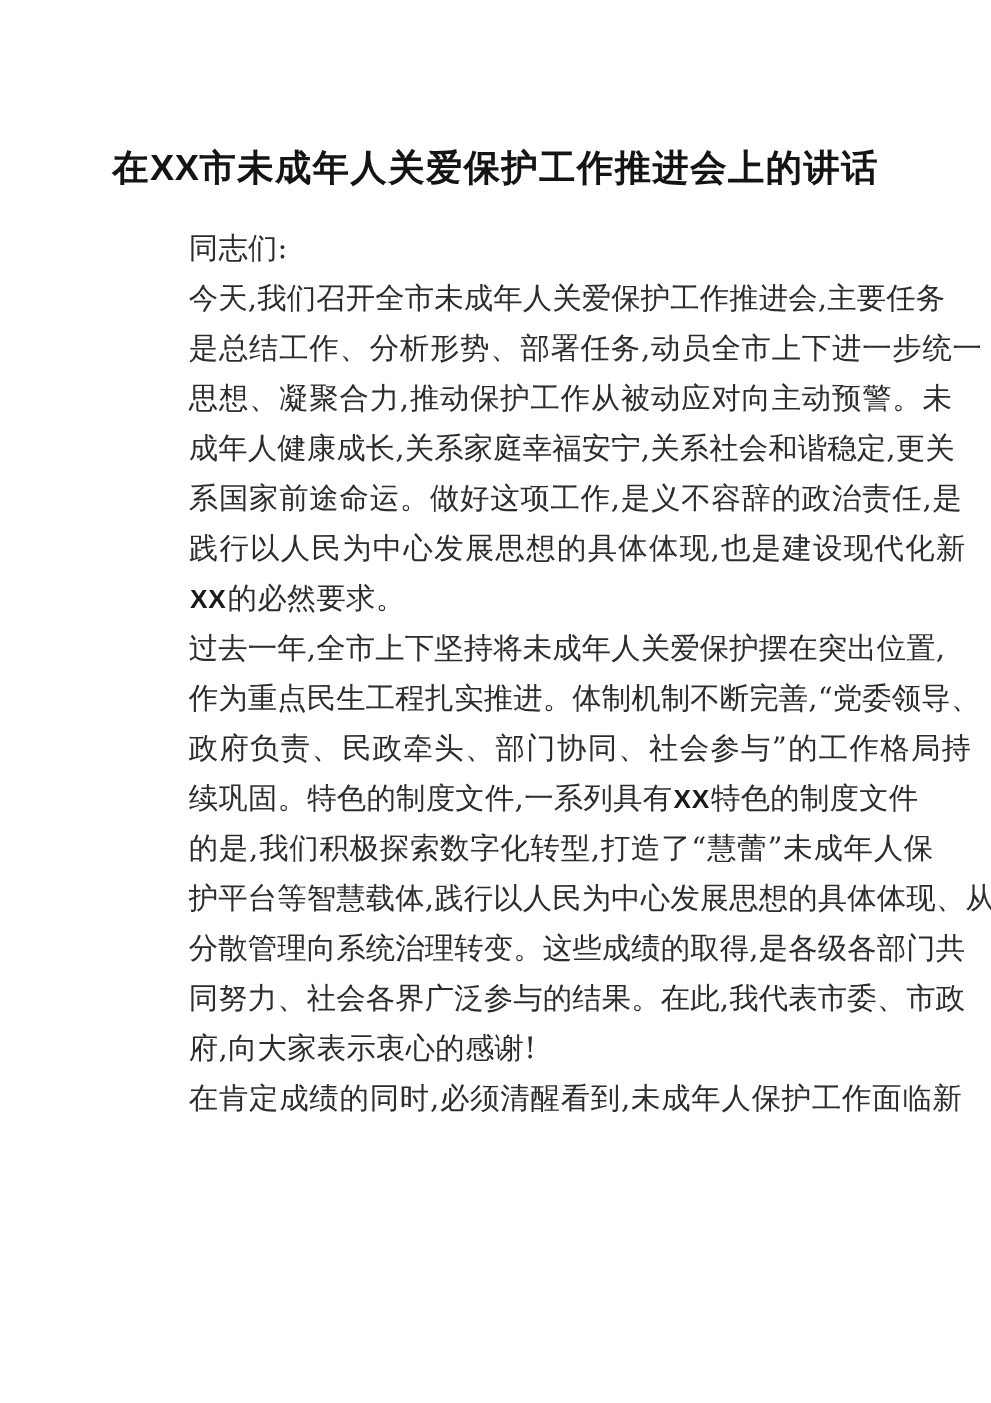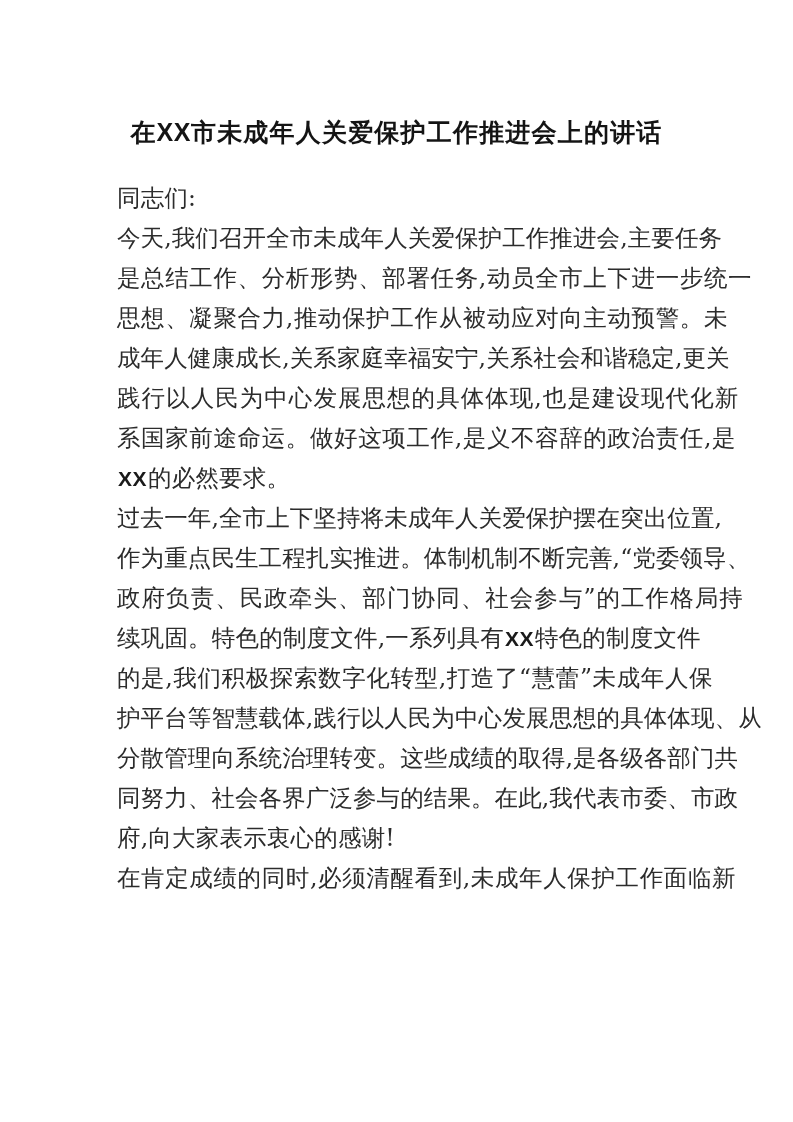--- a/index.html
+++ b/index.html
@@ -15,21 +15,21 @@
     overflow: hidden;
     box-sizing: border-box;
   }
   .doc-title {
     position: absolute;
     left: 0;
     top: 97px;
     width: 793px;
     text-align: center;
     font-family: "DejaVu Serif", "Liberation Serif", serif;
-    font-size: 25px;
+    font-size: 29px;
     font-weight: 700;
     color: #141414;
     letter-spacing: 1.2px;
     line-height: 36px;
     white-space: nowrap;
   }
   .doc-title .lat {
     font-family: "Liberation Sans", sans-serif;
     font-weight: 700;
     letter-spacing: 0.5px;
@@ -42,20 +42,21 @@
   }
   .line {
     font-family: "DejaVu Serif", "Liberation Serif", serif;
     font-size: 23.5px;
     line-height: 40px;
     height: 40px;
     color: #2c2c2c;
     white-space: nowrap;
     letter-spacing: 0.2px;
     font-weight: 400;
+    margin-left: 34px;
   }
   .line .lat {
     font-family: "Liberation Sans", sans-serif;
     font-weight: 700;
     font-size: 21px;
     letter-spacing: 0.5px;
     color: #1a1a1a;
     padding: 0 1px;
   }
   .line.wide { letter-spacing: 1.05px; }
@@ -72,22 +73,22 @@
   </h1>
 
   <div class="body-block">
 
     <div class="line">同志们:</div>
 
     <div class="line wide3">今天,我们召开全市未成年人关爱保护工作推进会,主要任务</div>
     <div class="line wide2">是总结工作、分析形势、部署任务,动员全市上下进一步统一</div>
     <div class="line wide2">思想、凝聚合力,推动保护工作从被动应对向主动预警。未</div>
     <div class="line wide3">成年人健康成长,关系家庭幸福安宁,关系社会和谐稳定,更关</div>
+    <div class="line wide2">系国家前途命运。做好这项工作,是义不容辞的政治责任,是</div>
     <div class="line wide">践行以人民为中心发展思想的具体体现,也是建设现代化新</div>
-    <div class="line wide2">系国家前途命运。做好这项工作,是义不容辞的政治责任,是</div>
     <div class="line"><span class="lat">XX</span><span>的必然要求。</span></div>
 
     <div class="line wide3">过去一年,全市上下坚持将未成年人关爱保护摆在突出位置,</div>
     <div class="line wide3">作为重点民生工程扎实推进。体制机制不断完善,“党委领导、</div>
     <div class="line wide">政府负责、民政牵头、部门协同、社会参与”的工作格局持</div>
     <div class="line"><span>续巩固。特色的制度文件,一系列具有</span><span class="lat">XX</span><span>特色的制度文件</span></div>
     <div class="line wide2">的是,我们积极探索数字化转型,打造了“慧蕾”未成年人保</div>
     <div class="line wide3">护平台等智慧载体,践行以人民为中心发展思想的具体体现、从</div>
     <div class="line wide3">分散管理向系统治理转变。这些成绩的取得,是各级各部门共</div>
     <div class="line wide3">同努力、社会各界广泛参与的结果。在此,我代表市委、市政</div>

